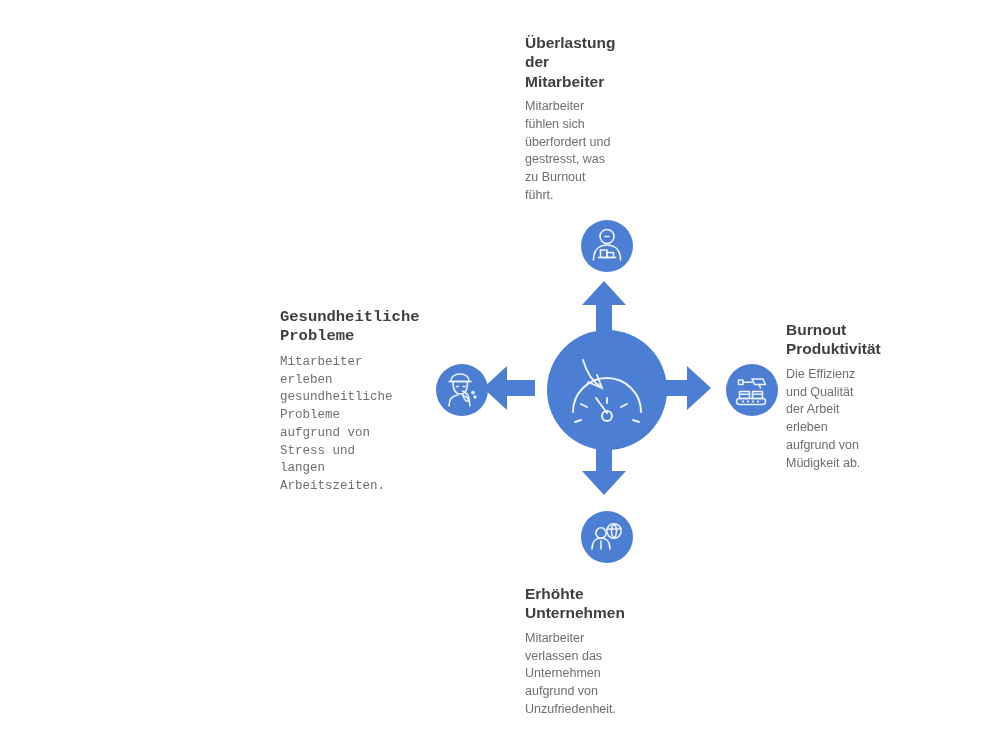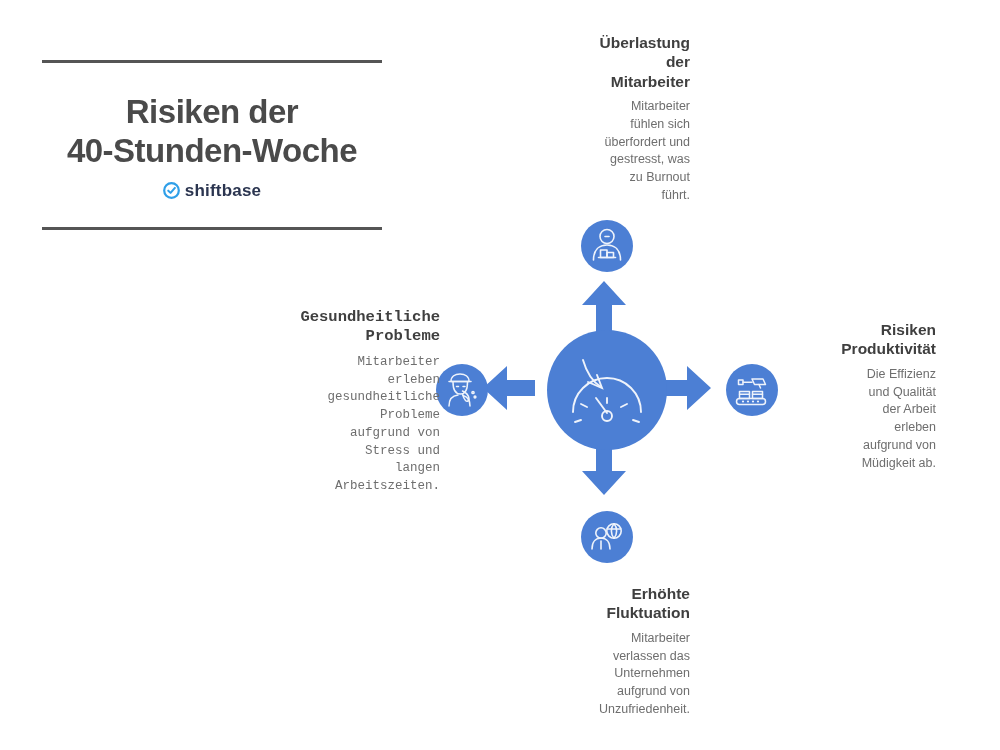--- a/index.html
+++ b/index.html
@@ -52,55 +52,40 @@
   .node-circle{
     position:absolute;width:52px;height:52px;border-radius:50%;
     background:#4c7fd4;
   }
   #node-circle-top{left:581px;top:220px;}
   #node-circle-bottom{left:581px;top:511px;}
   #node-circle-left{left:436px;top:364px;}
   #node-circle-right{left:726px;top:364px;}
   .node-circle svg{position:absolute;left:0;top:0;}
 
-  .node-text{position:absolute;text-align:right;}
+  .node-text{position:absolute;text-align:left;}
   .node-title{
     font-size:15.5px;font-weight:bold;color:#3f3f3f;
     line-height:1.25;margin:0 0 7px 0;white-space:pre-line;
   }
   .node-body{
     font-size:12.5px;color:#6e6e6e;line-height:1.42;
     margin:0;white-space:pre-line;
   }
 
   #text-top{left:525px;top:33px;width:165px;}
   #text-right{left:786px;top:320px;width:150px;}
   #text-bottom{left:525px;top:584px;width:165px;}
   #text-left{left:280px;top:308px;width:160px;font-family:Liberation Mono, monospace;}
 </style>
 </head>
 <body>
 
 <div class="stage">
 
-  <div id="title-block">
-    <div class="rule" id="rule-top"></div>
-    <div id="title-text">Risiken der
-40-Stunden-Woche</div>
-    <div id="logo-row">
-      <span id="logo-mark-wrap">
-        <svg id="logo-mark" viewBox="0 0 20 20" xmlns="http://www.w3.org/2000/svg">
-          <circle cx="10" cy="10" r="8.6" fill="none" stroke="#2f9fe8" stroke-width="2.6"></circle>
-          <path d="M6.2 10.2 L8.9 12.8 L14.0 7.0" fill="none" stroke="#2f9fe8" stroke-width="2.4" stroke-linecap="round" stroke-linejoin="round"></path>
-        </svg>
-      </span>
-      <span id="logo-word">shiftbase</span>
-    </div>
-    <div class="rule" id="rule-bottom"></div>
-  </div>
 
   <div class="arrow" id="arrow-up">
     <svg width="44" height="52" viewBox="0 0 44 52" xmlns="http://www.w3.org/2000/svg">
       <path d="M22 0 L44 24 L30 24 L30 52 L14 52 L14 24 L0 24 Z" fill="#4c7fd4"></path>
     </svg>
   </div>
 
   <div class="arrow" id="arrow-down">
     <svg width="44" height="52" viewBox="0 0 44 52" xmlns="http://www.w3.org/2000/svg">
       <path d="M22 52 L0 28 L14 28 L14 0 L30 0 L30 28 L44 28 Z" fill="#4c7fd4"></path>
@@ -217,33 +202,33 @@
 Mitarbeiter</p>
     <p class="node-body">Mitarbeiter
 fühlen sich
 überfordert und
 gestresst, was
 zu Burnout
 führt.</p>
   </div>
 
   <div class="node-text" id="text-right">
-    <p class="node-title">Risiken
+    <p class="node-title">Burnout
 Produktivität</p>
     <p class="node-body">Die Effizienz
 und Qualität
 der Arbeit
 erleben
 aufgrund von
 Müdigkeit ab.</p>
   </div>
 
   <div class="node-text" id="text-bottom">
     <p class="node-title">Erhöhte
-Fluktuation</p>
+Unternehmen</p>
     <p class="node-body">Mitarbeiter
 verlassen das
 Unternehmen
 aufgrund von
 Unzufriedenheit.</p>
   </div>
 
   <div class="node-text" id="text-left">
     <p class="node-title">Gesundheitliche
 Probleme</p>

